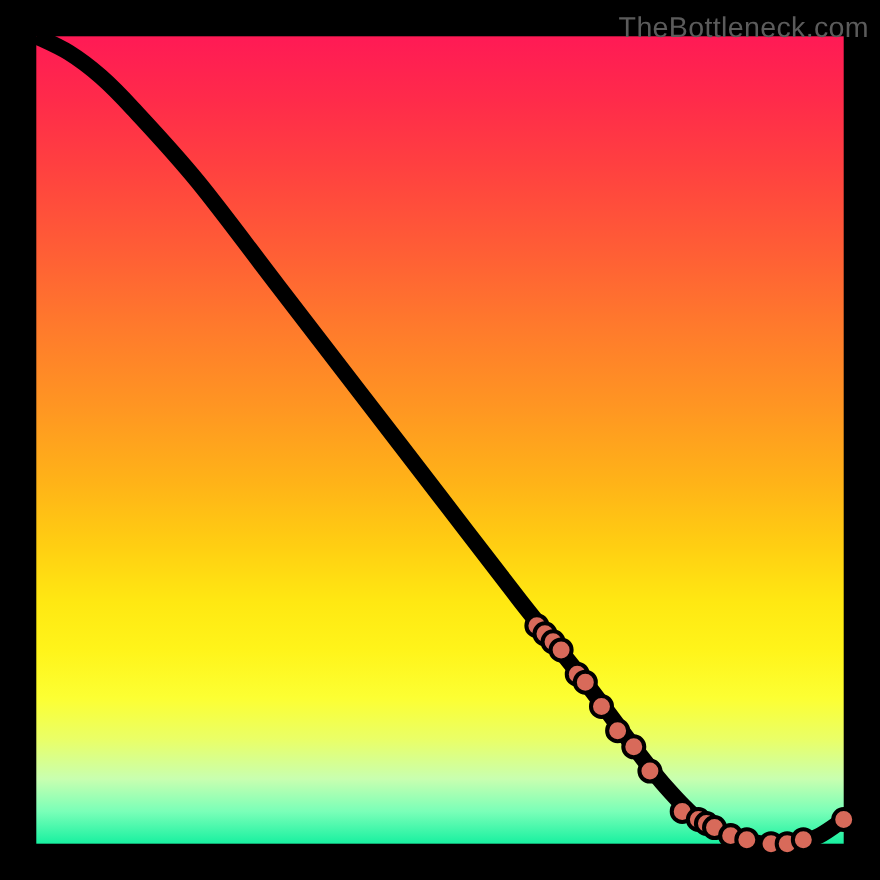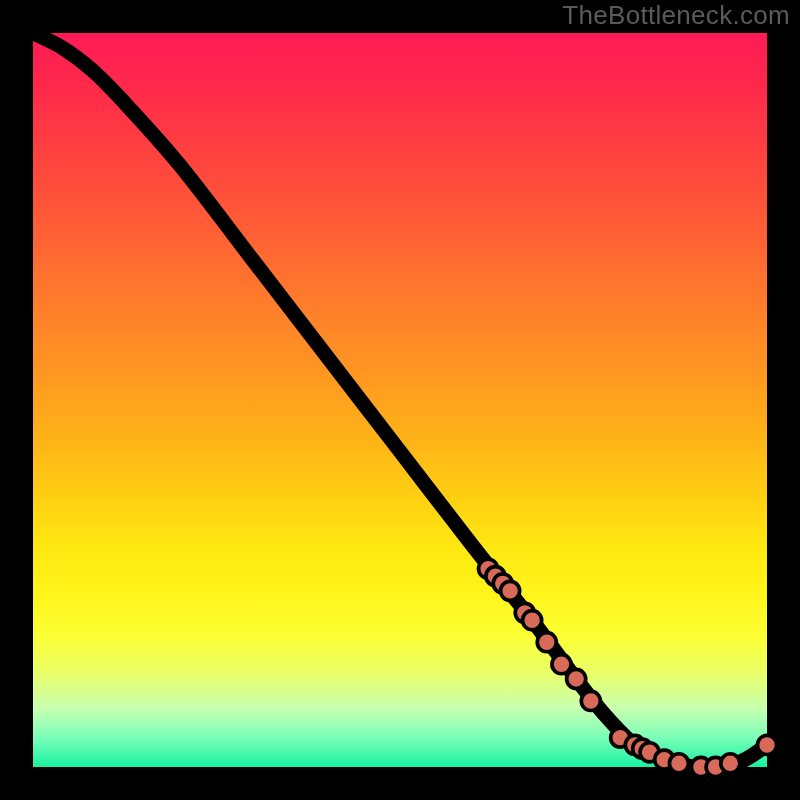--- a/index.html
+++ b/index.html
@@ -12,21 +12,21 @@
     font-family: Arial, Helvetica, sans-serif;
   }
   .frame {
     position: relative;
     width: 800px;
     height: 800px;
     background: #000;
   }
   .watermark {
     position: absolute;
-    top: 0;
+    top: 10px;
     right: 10px;
     color: #5b5b5b;
     font-size: 26px;
     font-weight: 500;
     letter-spacing: 0.3px;
     z-index: 10;
   }
   .plot-area {
     position: absolute;
     left: 33px;

